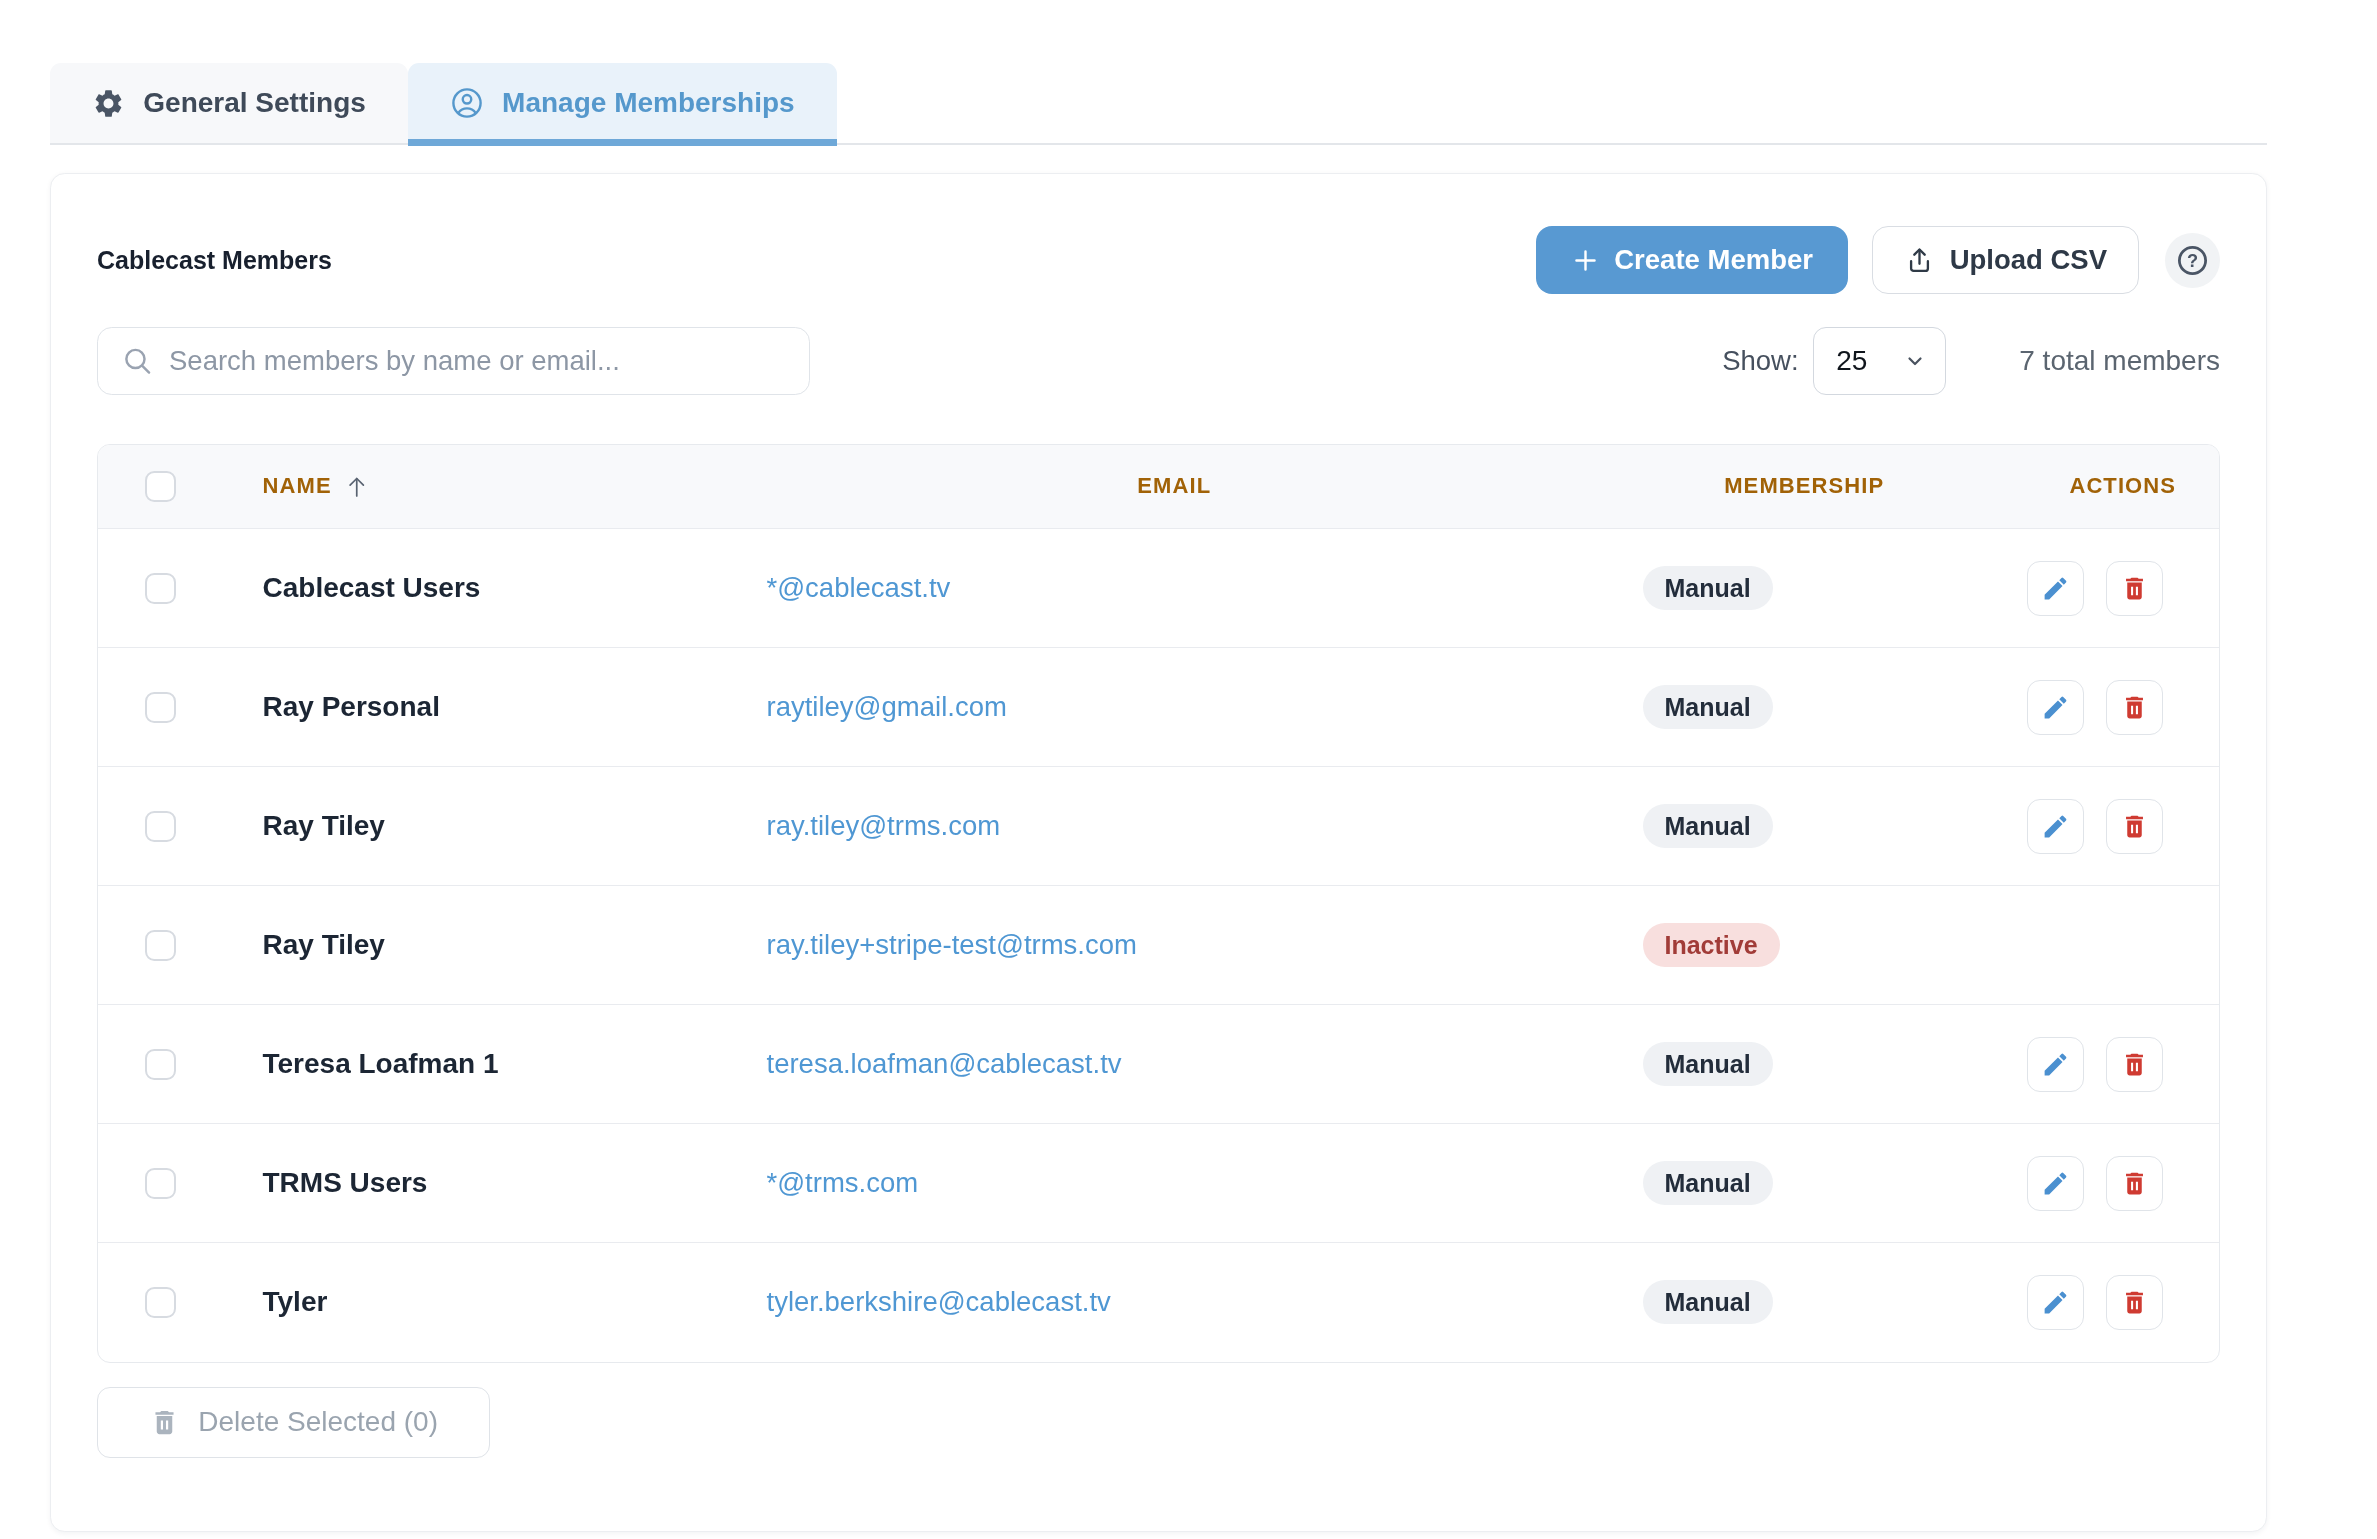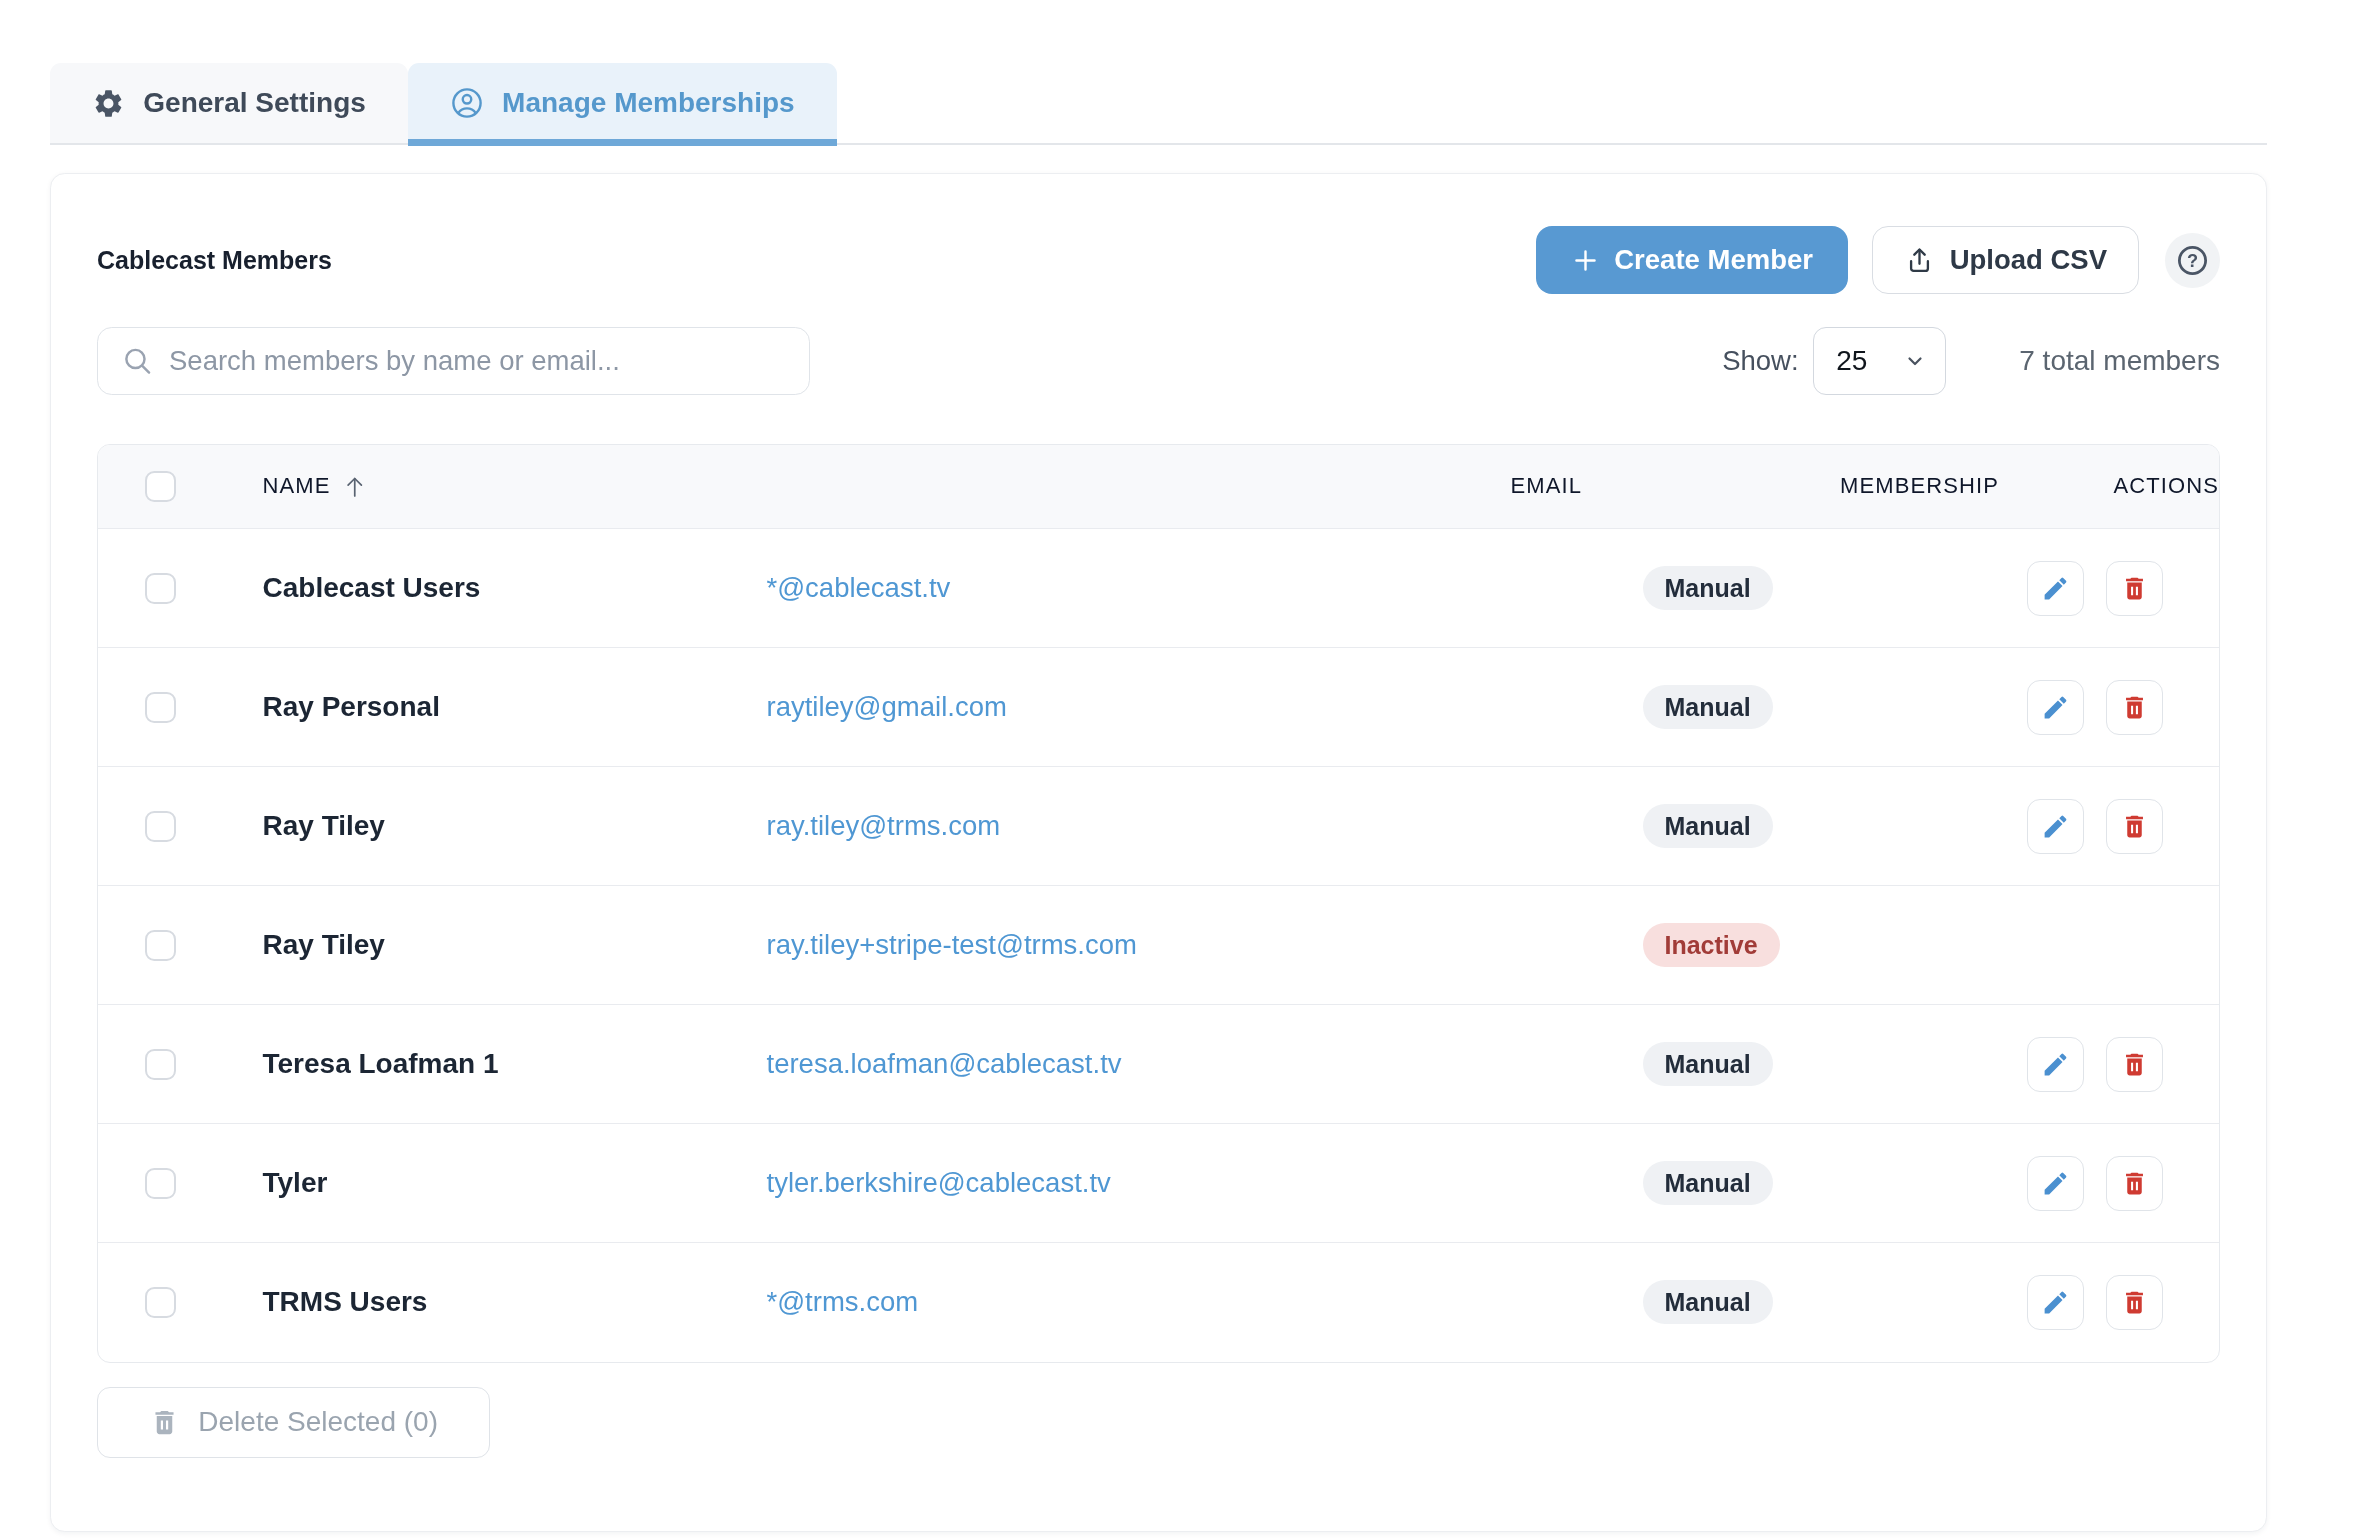--- a/index.html
+++ b/index.html
@@ -50,21 +50,21 @@
   .show-label{font-size:27.5px;color:#46505e}
   .select{margin-left:14.7px;display:flex;align-items:center;justify-content:space-between;
           width:133px;height:68px;border:1.8px solid #d3d8df;border-radius:13px;padding:0 18.3px 0 22px;cursor:pointer;background:#fff}
   .select .val{font-size:28px;color:#10151c;font-weight:500}
   .total{margin-left:73px;font-size:28px;color:#5b6570}
 
   
   .tablewrap{margin-top:49px;border:1.8px solid #e7eaee;border-radius:13px;overflow:hidden}
   table{width:100%;border-collapse:collapse;table-layout:fixed}
   thead tr{background:#f8f9fb}
-  th{height:84px;text-align:right;font-size:22px;font-weight:400;color:#0f172a;letter-spacing:1.1px;padding:0 0 0 27.5px}
+  th{height:84px;text-align:center;font-size:22px;font-weight:700;color:#a16207;letter-spacing:1.1px;padding:0 0 0 27.5px}
   th:first-child,td:first-child{padding-left:47px}
   tbody tr{border-top:1.8px solid #e9ebef}
   td{height:119px;padding:0 0 0 27.5px}
   .thname{display:flex;align-items:center;gap:11px}
   .cb{width:31px;height:31px;border:2.3px solid #d7dbe1;border-radius:9.2px;background:#fff;cursor:pointer}
   .nm{font-size:28px;font-weight:700;color:#1c2634}
   .em{font-size:27.5px;color:var(--link);text-decoration:none;cursor:pointer}
   .badge{display:inline-block;margin-left:33px;padding:7.3px 22px;border-radius:24px;
          font-size:25px;font-weight:600;color:#232d3b;background:var(--manual-bg)}
   .badge.inactive{background:var(--inactive-bg);color:var(--inactive-text)}
@@ -312,50 +312,50 @@
           </span>
         </button>
       </div>
     </td>
   </tr>
 
   <tr>
     <td>
                 <div class="cb"></div>
               </td>
+    <td><span class="nm">TRMS Users</span></td>
+    <td><a class="em">*@trms.com</a></td>
+    <td><span class="badge">Manual</span></td>
+    <td>
+      <div class="acts">
+        <button class="act">
+          <span style="display:flex">
+            <svg width="29" height="29" viewBox="0 0 24 24" fill="#4b90d0">
+                        <path d="M3 17.25V21h3.75L17.81 9.94l-3.75-3.75L3 17.25zM20.71 7.04c.39-.39.39-1.02 0-1.41l-2.34-2.34a1 1 0 0 0-1.41 0l-1.83 1.83 3.75 3.75 1.83-1.83z"></path>
+                      </svg>
+          </span>
+        </button>
+        <button class="act">
+          <span style="display:flex">
+            <svg width="29" height="29" viewBox="0 0 24 24">
+              <path fill="#cf3b32" d="M6 19c0 1.1.9 2 2 2h8c1.1 0 2-.9 2-2V7H6v12zM19 4h-3.5l-1-1h-5l-1 1H5v2h14V4z"></path>
+              <path d="M10 10.5v7M14 10.5v7" stroke="#fff" stroke-width="1.7"></path>
+            </svg>
+          </span>
+        </button>
+      </div>
+    </td>
+  </tr>
+
+  <tr>
+    <td>
+                <div class="cb"></div>
+              </td>
     <td><span class="nm">Tyler</span></td>
     <td><a class="em">tyler.berkshire@cablecast.tv</a></td>
-    <td><span class="badge">Manual</span></td>
-    <td>
-      <div class="acts">
-        <button class="act">
-          <span style="display:flex">
-            <svg width="29" height="29" viewBox="0 0 24 24" fill="#4b90d0">
-                        <path d="M3 17.25V21h3.75L17.81 9.94l-3.75-3.75L3 17.25zM20.71 7.04c.39-.39.39-1.02 0-1.41l-2.34-2.34a1 1 0 0 0-1.41 0l-1.83 1.83 3.75 3.75 1.83-1.83z"></path>
-                      </svg>
-          </span>
-        </button>
-        <button class="act">
-          <span style="display:flex">
-            <svg width="29" height="29" viewBox="0 0 24 24">
-              <path fill="#cf3b32" d="M6 19c0 1.1.9 2 2 2h8c1.1 0 2-.9 2-2V7H6v12zM19 4h-3.5l-1-1h-5l-1 1H5v2h14V4z"></path>
-              <path d="M10 10.5v7M14 10.5v7" stroke="#fff" stroke-width="1.7"></path>
-            </svg>
-          </span>
-        </button>
-      </div>
-    </td>
-  </tr>
-
-  <tr>
-    <td>
-                <div class="cb"></div>
-              </td>
-    <td><span class="nm">TRMS Users</span></td>
-    <td><a class="em">*@trms.com</a></td>
     <td><span class="badge">Manual</span></td>
     <td>
       <div class="acts">
         <button class="act">
           <span style="display:flex">
             <svg width="29" height="29" viewBox="0 0 24 24" fill="#4b90d0">
                         <path d="M3 17.25V21h3.75L17.81 9.94l-3.75-3.75L3 17.25zM20.71 7.04c.39-.39.39-1.02 0-1.41l-2.34-2.34a1 1 0 0 0-1.41 0l-1.83 1.83 3.75 3.75 1.83-1.83z"></path>
                       </svg>
           </span>
         </button>

